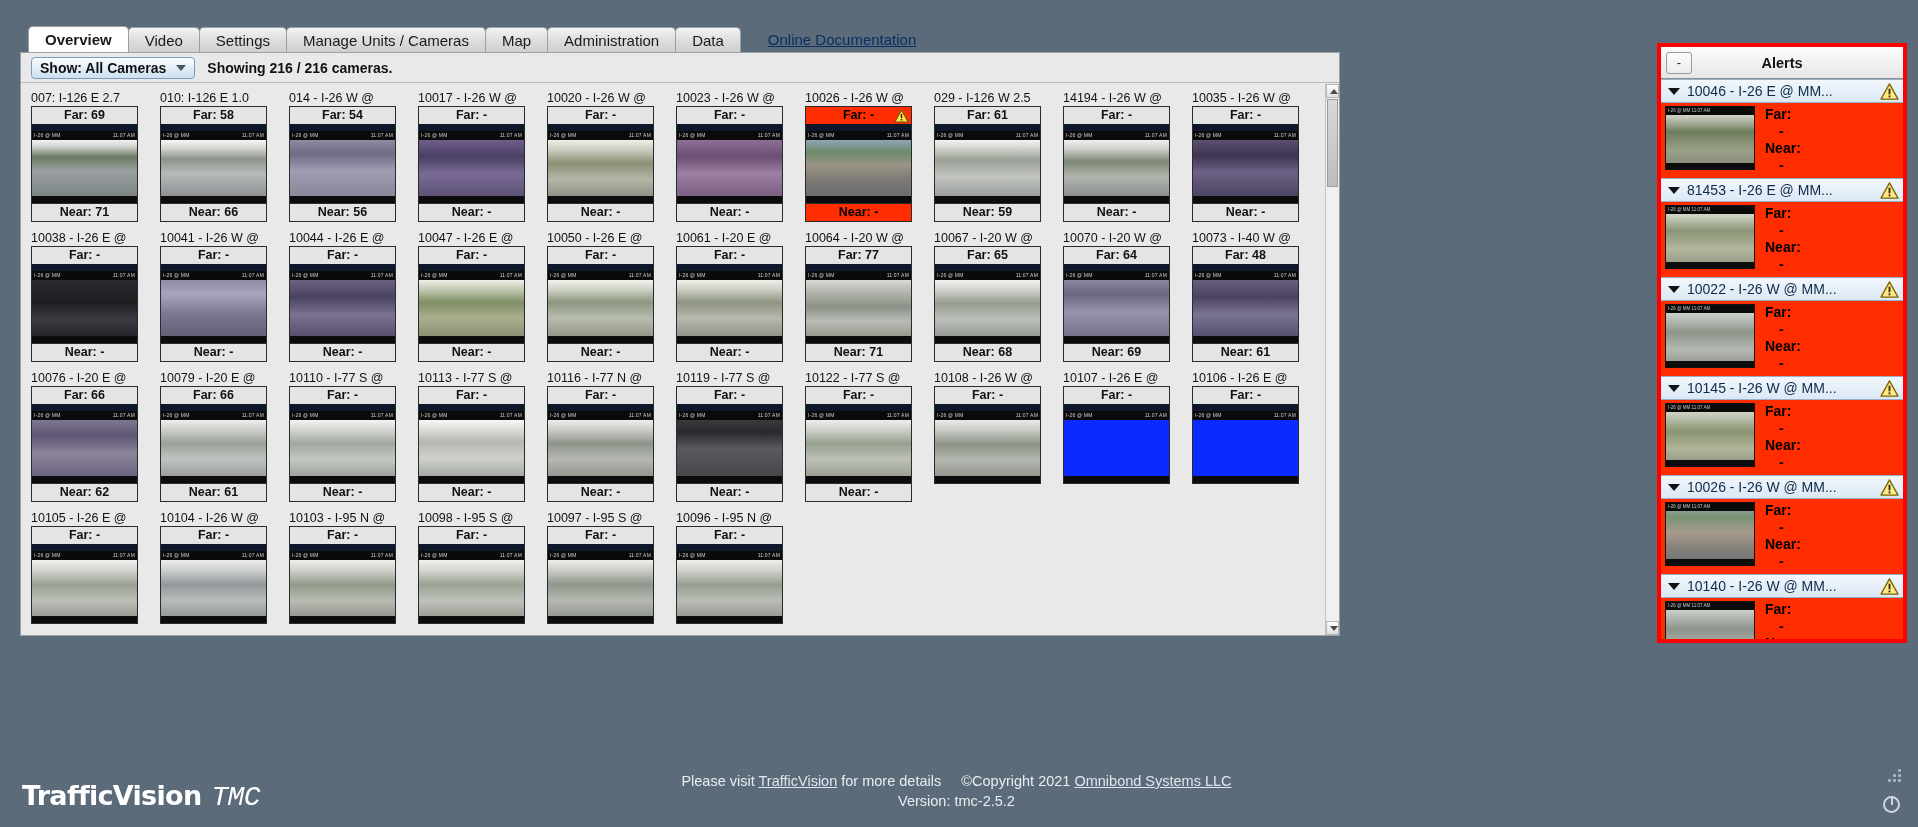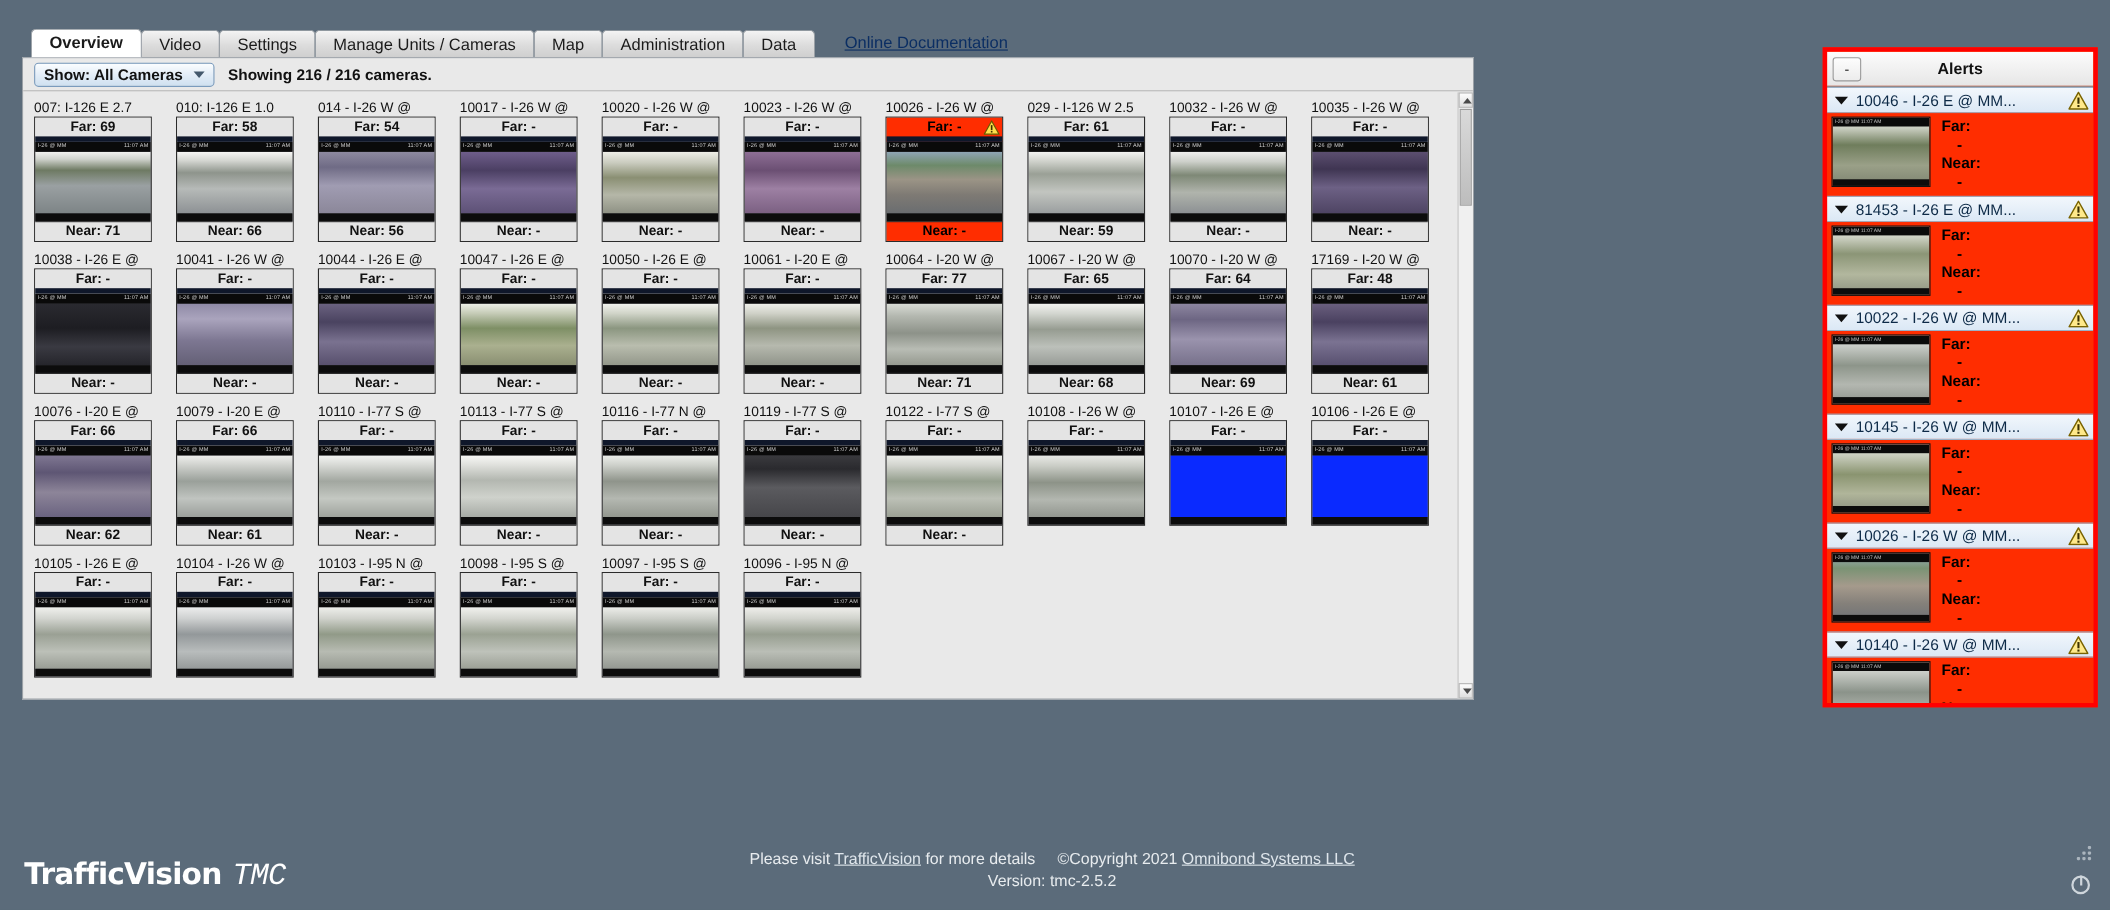--- a/index.html
+++ b/index.html
@@ -88,21 +88,21 @@
   }
   .cam-box{
     width:107px;border:1px solid #2b2b2b;background:#e4e4e4;
     margin-left:4px;box-sizing:border-box;
   }
   .cam-far,.cam-near{
     height:17px;line-height:17px;text-align:center;
     font-size:12.5px;font-weight:bold;color:#111;
     background:#e4e4e4;
   }
-  .cam-far{border-bottom:5px solid #0f172a;}
+  .cam-far{border-bottom:7px solid #0f172a;}
   .cam-near{border-top:1px solid #2b2b2b;}
   .cam-img{height:72px;position:relative;overflow:hidden;background:#4b4b52;}
   .cam-img .osd{
     position:absolute;left:0;top:0;right:0;height:9px;background:#0a0a0a;
     font-size:5px;color:#cfcfcf;line-height:9px;overflow:hidden;white-space:nowrap;
     letter-spacing:.2px;padding-left:2px;box-sizing:border-box;
   }
   .cam-img .osd .r{float:right;padding-right:2px;}
   .cam-img .osdb{
     position:absolute;left:0;bottom:0;right:0;height:7px;background:#0c0c0c;
@@ -360,21 +360,21 @@
               </div>
               <div class="cam-img">
                 <div class="sc" style="background: linear-gradient(rgb(243, 243, 241) 0%, rgb(211, 213, 207) 14%, rgb(154, 160, 150) 36%, rgb(194, 197, 192) 65%, rgb(154, 158, 159) 100%);"></div>
                 <div class="osd"><span>I-26 @ MM</span><span class="r">11:07 AM</span></div>
                 <div class="osdb"></div>
               </div>
               <div class="cam-near">Near: 59</div>
             </div>
           </div>
           <div class="cam">
-            <div class="cam-title">10032 - I-26 W @</div>
+            <div class="cam-title">14194 - I-26 W @</div>
             <div class="cam-box">
               <div class="cam-far-wrap">
                 <div class="cam-far">Far: -</div>
               </div>
               <div class="cam-img">
                 <div class="sc" style="background: linear-gradient(rgb(240, 240, 238) 0%, rgb(205, 208, 202) 16%, rgb(126, 136, 118) 38%, rgb(176, 180, 172) 66%, rgb(140, 144, 147) 100%);"></div>
                 <div class="osd"><span>I-26 @ MM</span><span class="r">11:07 AM</span></div>
                 <div class="osdb"></div>
               </div>
               <div class="cam-near">Near: -</div>
@@ -514,21 +514,21 @@
               </div>
               <div class="cam-img">
                 <div class="sc" style="background: linear-gradient(rgb(141, 134, 160) 0%, rgb(109, 102, 131) 26%, rgb(154, 147, 173) 58%, rgb(119, 113, 139) 100%);"></div>
                 <div class="osd"><span>I-26 @ MM</span><span class="r">11:07 AM</span></div>
                 <div class="osdb"></div>
               </div>
               <div class="cam-near">Near: 69</div>
             </div>
           </div>
           <div class="cam">
-            <div class="cam-title">17169 - I-20 W @</div>
+            <div class="cam-title">10073 - I-40 W @</div>
             <div class="cam-box">
               <div class="cam-far-wrap">
                 <div class="cam-far">Far: 48</div>
               </div>
               <div class="cam-img">
                 <div class="sc" style="background: linear-gradient(rgb(106, 95, 126) 0%, rgb(74, 65, 96) 30%, rgb(123, 115, 146) 62%, rgb(88, 80, 112) 100%);"></div>
                 <div class="osd"><span>I-26 @ MM</span><span class="r">11:07 AM</span></div>
                 <div class="osdb"></div>
               </div>
               <div class="cam-near">Near: 61</div>

